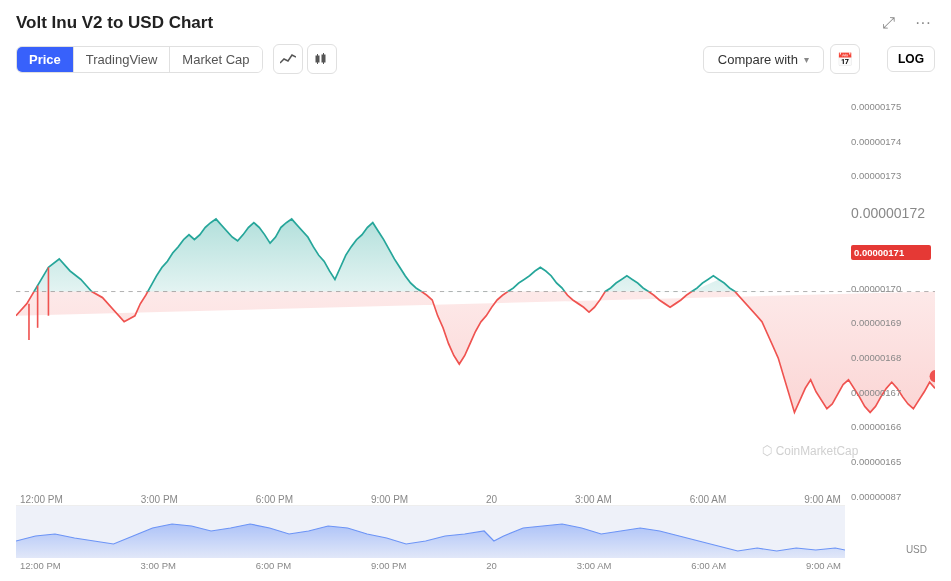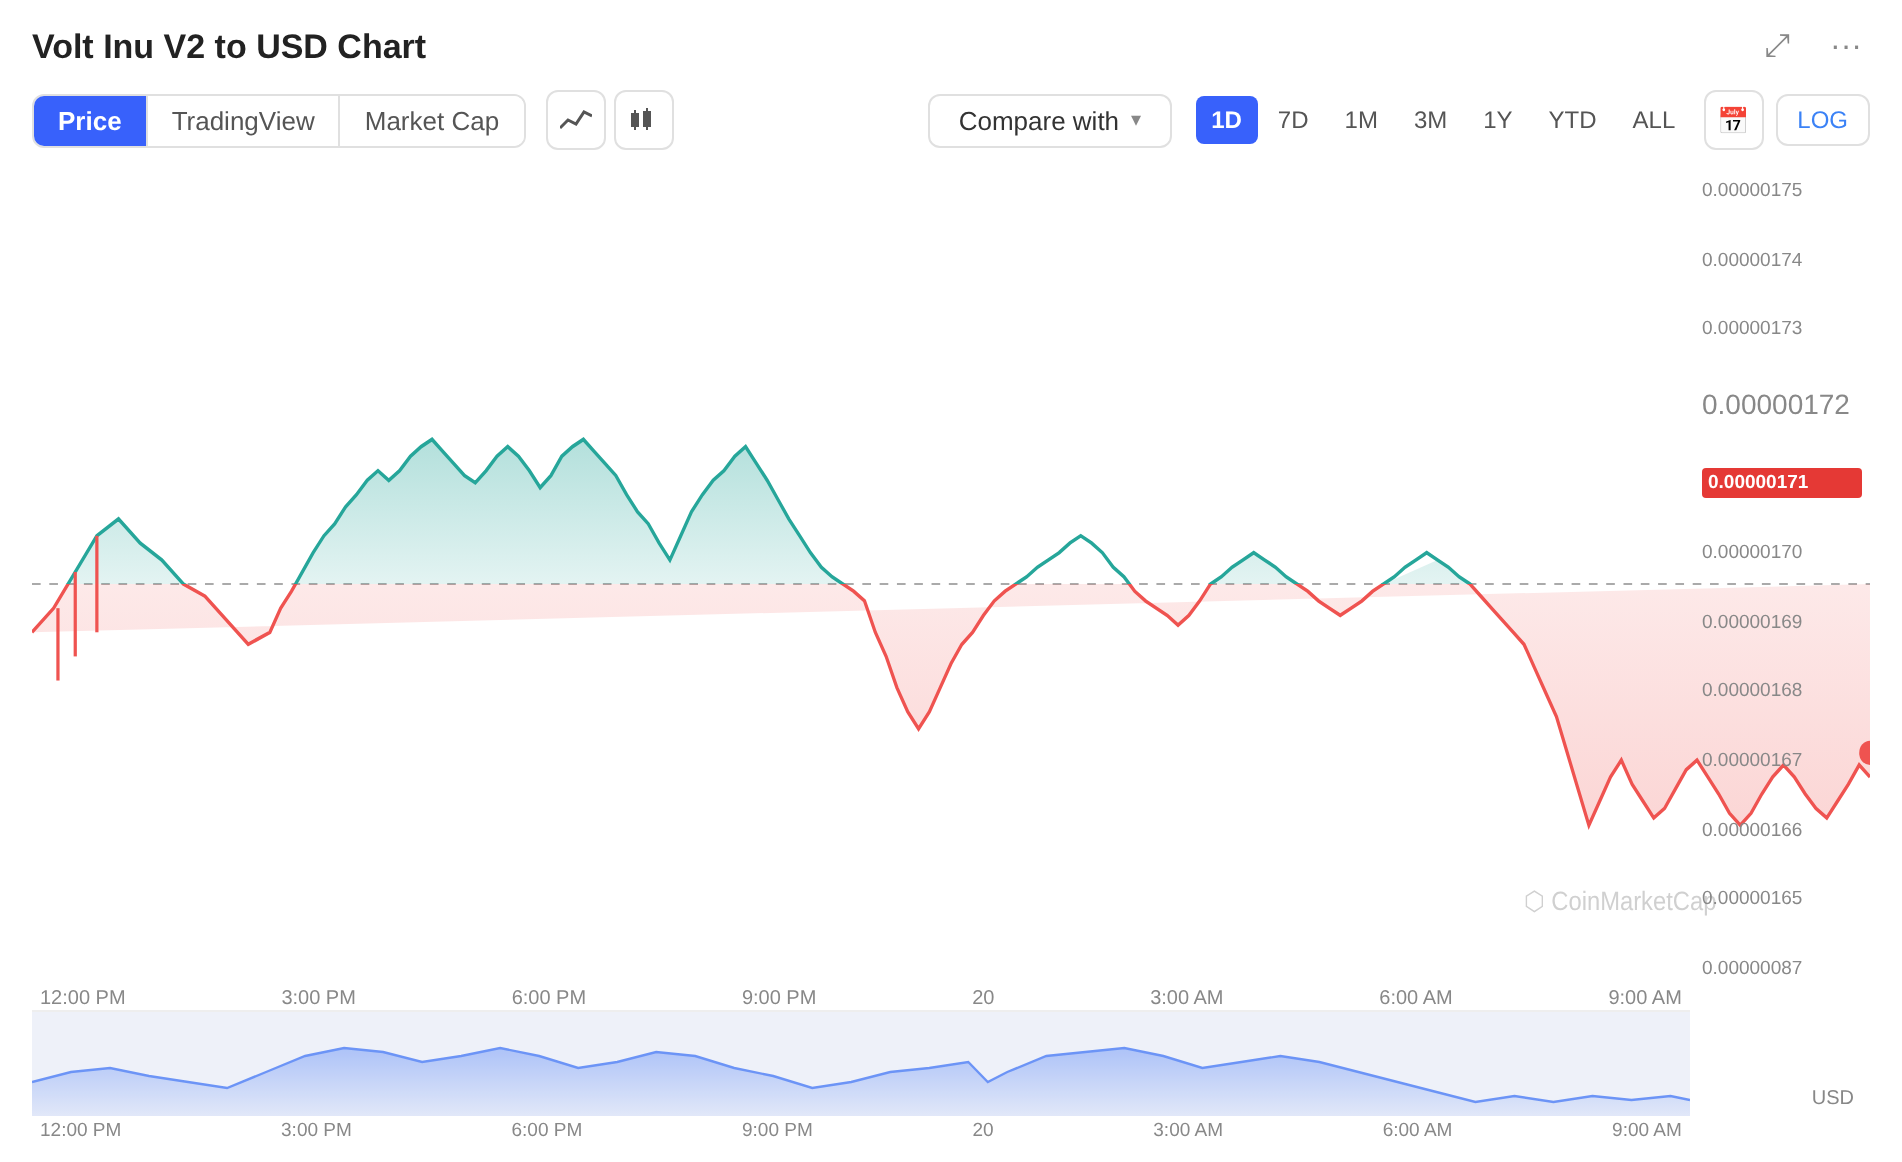--- a/index.html
+++ b/index.html
@@ -132,26 +132,27 @@
       cursor: pointer;
       display: flex;
       align-items: center;
       justify-content: center;
       font-size: 13px;
       color: #555;
     }
     .log-btn {
       padding: 5px 10px;
       font-size: 12px;
-      font-weight: 400;
-      border: 1px solid #e0e0e0;
-      border-radius: 6px;
-      background: #fff;
-      cursor: pointer;
-      color: #3b82f6;
+      font-weight: 700;
+      border: 1px solid #e0e0e0;
+      border-radius: 6px;
+      background: #fff;
+      cursor: pointer;
+      color: #000000;
+      margin-left: 21px;
     }
     .chart-area {
       flex: 1;
       display: flex;
       position: relative;
       min-height: 0;
     }
     .main-chart {
       flex: 1;
       position: relative;
@@ -207,29 +208,20 @@
           <line x1="8.5" y1="0" x2="8.5" y2="2" stroke="#555" stroke-width="1"></line>
           <line x1="8.5" y1="9" x2="8.5" y2="11" stroke="#555" stroke-width="1"></line>
         </svg>
       </button>
     </div>
     <div class="spacer"></div>
     <button class="compare-btn">
       <span>Compare with</span>
       <span class="chevron">▾</span>
     </button>
-    <div class="time-group">
-      <button class="time-btn active">1D</button>
-      <button class="time-btn">7D</button>
-      <button class="time-btn">1M</button>
-      <button class="time-btn">3M</button>
-      <button class="time-btn">1Y</button>
-      <button class="time-btn">YTD</button>
-      <button class="time-btn">ALL</button>
-    </div>
     <button class="cal-btn">
       <span>📅</span>
     </button>
     <button class="log-btn">LOG</button>
   </div>
 
   <div class="chart-area">
     <div class="main-chart">
 
       <div class="price-chart-svg-area">
@@ -264,21 +256,21 @@
 
           <line x1="12" y1="185" x2="12" y2="215" stroke="#ef5350" stroke-width="1.5"></line>
           <line x1="20" y1="170" x2="20" y2="205" stroke="#ef5350" stroke-width="1.5"></line>
           <line x1="30" y1="155" x2="30" y2="195" stroke="#ef5350" stroke-width="1.5"></line>
 
           <text x="690" y="310" font-size="11" fill="#d0d0d0" font-family="sans-serif">⬡ CoinMarketCap</text>
 
           <circle cx="850" cy="245" r="5" fill="#ef5350"></circle>
         </svg>
 
-        <div style="position:absolute;top:4px;right:0;width:90px;height:100%;display:flex;flex-direction:column;justify-content:space-between;padding:4px 4px 4px 6px;">
+        <div style="position:absolute;top:16px;right:0;width:90px;height:100%;display:flex;flex-direction:column;justify-content:space-between;padding:4px 4px 4px 6px;">
           <span class="y-axis-label" style="font-size:9.5px;color:#888;">0.00000175</span>
           <span class="y-axis-label" style="font-size:9.5px;color:#888;">0.00000174</span>
           <span class="y-axis-label" style="font-size:9.5px;color:#888;">0.00000173</span>
           <span class="y-axis-label" style="font-size:14px;color:#888;">0.00000172</span>
           <span class="y-axis-label" style="font-size:9.5px;color:#fff;background:#e53935;padding:1px 3px;border-radius:2px;font-weight:700;">0.00000171</span>
           <span class="y-axis-label" style="font-size:9.5px;color:#888;">0.00000170</span>
           <span class="y-axis-label" style="font-size:9.5px;color:#888;">0.00000169</span>
           <span class="y-axis-label" style="font-size:9.5px;color:#888;">0.00000168</span>
           <span class="y-axis-label" style="font-size:9.5px;color:#888;">0.00000167</span>
           <span class="y-axis-label" style="font-size:9.5px;color:#888;">0.00000166</span>

